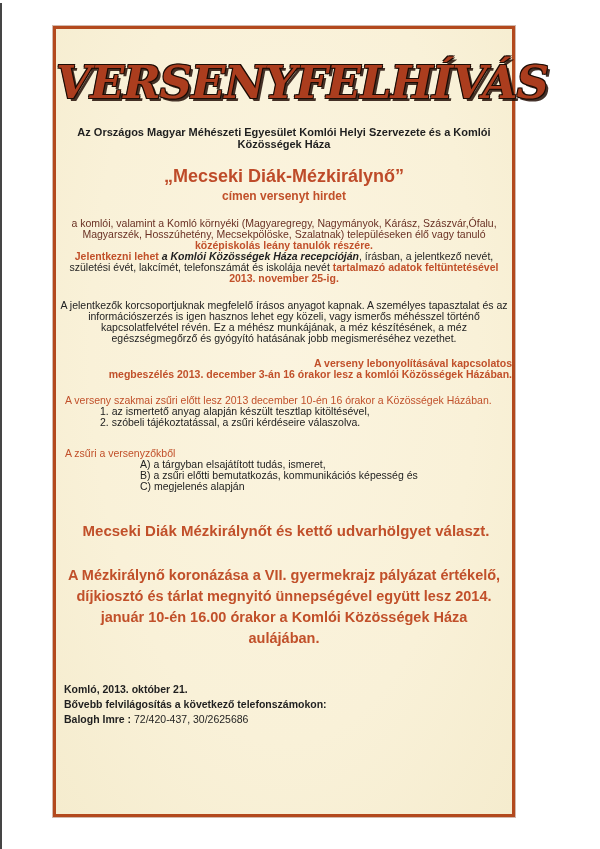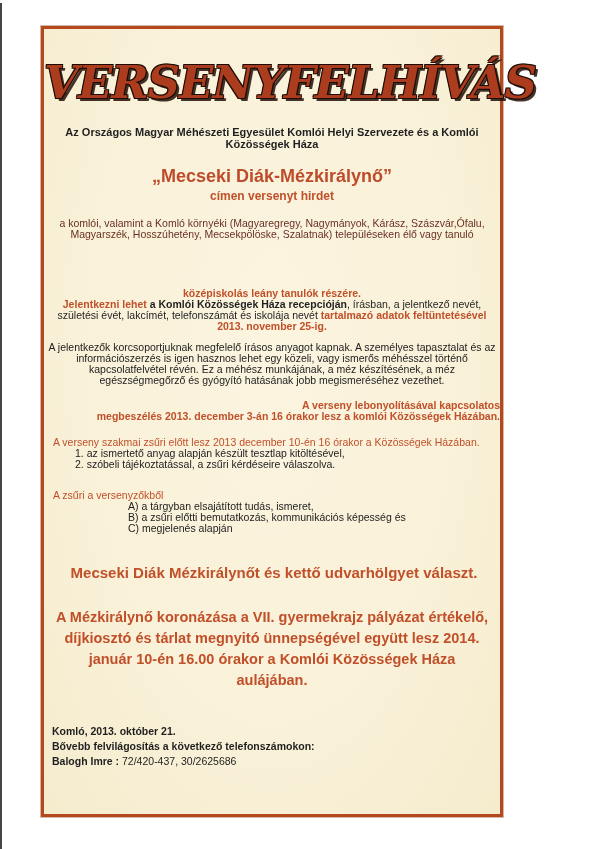--- a/index.html
+++ b/index.html
@@ -12,21 +12,21 @@
     position: relative;
   }
   .screen-edge-line {
     position: absolute;
     left: 0; top: 3px; bottom: 0;
     width: 2px;
     background: #454545;
   }
   .paper {
     position: absolute;
-    left: 41px; top: 26px;
+    left: 53px; top: 26px;
     width: 462px; height: 791px;
     box-sizing: border-box;
     border: 3px solid #b3491d;
     box-shadow: 0 0 0 1px rgba(130,55,20,0.35);
     background: radial-gradient(ellipse at 50% 40%, #fbf4df 0%, #f9f1d8 60%, #f5ecce 100%);
   }
   .title {
     margin: 30px 0 0 0;
     text-align: center;
     font-family: "DejaVu Serif", serif;
@@ -65,43 +65,42 @@
   .body-text { font-size: 10.5px; line-height: 11px; }
   .eligibility {
     margin: 15px 4px 0 4px;
     text-align: center;
     color: #693023;
   }
   .eligibility .highlight {
     display: block;
     color: #c1502a;
     font-weight: bold;
-    margin-top: 48px;
   }
   .registration {
     margin: 0 2px 0 2px;
     text-align: center;
   }
   .accent-bold { color: #c1502a; font-weight: bold; }
-  .black-bold { color: #1f1f1f; font-weight: bold; }
+  .black-bold { color: #1f1f1f; font-weight: bold; font-style: italic; }
   .info-par {
-    margin: 10px 4px 0 4px;
+    margin: 16px 4px 0 4px;
     text-align: center;
     color: #222222;
   }
   .meeting {
     margin: 14px 0 0 0;
     text-align: right;
     font-weight: bold;
     color: #c1502a;
   }
   .meeting span { display: block; }
   .jury-eval { margin: 15px 0 0 0; }
   .jury-eval .intro { color: #c1502a; padding-left: 9px; }
-  .jury-eval .item { padding-left: 31px; color: #222222; }
+  .jury-eval .item { padding-left: 44px; color: #222222; }
   .jury-criteria { margin: 20px 0 0 0; }
   .jury-criteria .intro { color: #c1502a; padding-left: 9px; }
   .jury-criteria .item { padding-left: 70px; color: #222222; margin-left: 14px; }
   .block-line { display: block; }
   .selection {
     margin: 30px 0 0 4px;
     text-align: center;
     font-size: 15px;
     font-weight: bold;
     color: #c1502a;

